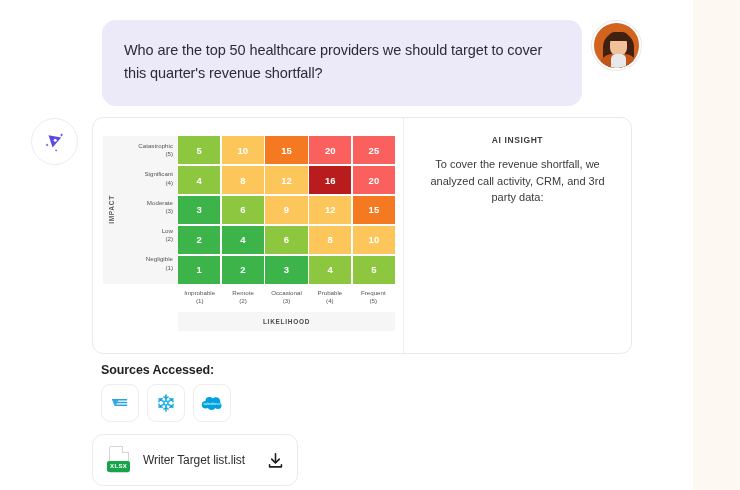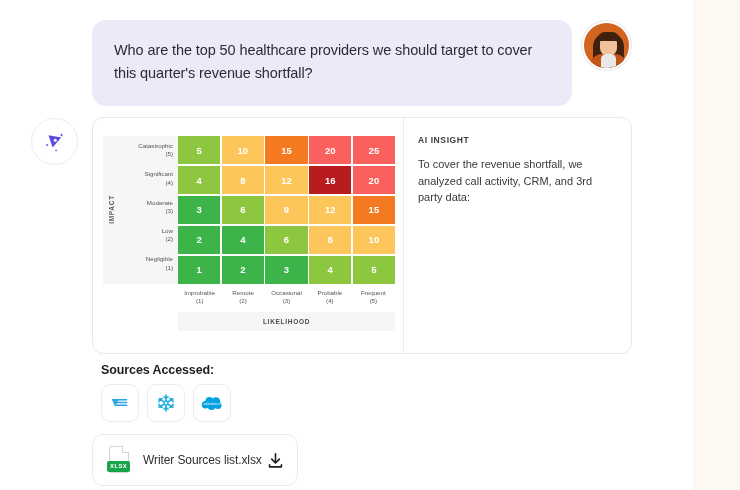--- a/index.html
+++ b/index.html
@@ -26,21 +26,21 @@
     position: absolute;
     top: 0; left: 0;
     width: 693px;
     height: 490px;
     background: #ffffff;
   }
 
   
   .prompt-row {
     position: absolute;
-    left: 92px;
+    left: 102px;
     top: 20px;
     width: 540px;
     display: flex;
     align-items: flex-start;
   }
   .prompt-bubble {
     background: #ece9f9;
     border-radius: 14px;
     padding: 19px 24px 20px 22px;
     width: 480px;
@@ -194,20 +194,21 @@
     font-weight: bold;
     letter-spacing: 0.7px;
     color: #4a4a4a;
   }
 
   
   .insight-pane {
     flex: 1;
     border-left: 1px solid #ededed;
     padding: 17px 14px 10px 14px;
+    text-align: center;
   }
   .insight-title {
     font-size: 8.5px;
     font-weight: bold;
     letter-spacing: 0.6px;
     color: #3d3d3d;
     margin-bottom: 11px;
   }
   .insight-body {
     font-size: 11px;
@@ -455,21 +456,21 @@
       </svg>
     </div>
   </div>
 
   <div class="file-card">
     <div class="file-icon">
       <div class="sheet"></div>
       <div class="fold"></div>
       <div class="xlsx-tag">XLSX</div>
     </div>
-    <div class="file-name">Writer Sources list.xlsx</div>
+    <div class="file-name">Writer Target list.list</div>
     <svg width="19" height="19" viewBox="0 0 24 24">
       <g stroke="#1f1f1f" stroke-width="2" fill="none" stroke-linecap="round" stroke-linejoin="round">
         <line x1="12" y1="3.5" x2="12" y2="14.5"></line>
         <polyline points="7.2,10.2 12,15 16.8,10.2"></polyline>
         <path d="M4.5 17.5 v2.5 h15 v-2.5"></path>
       </g>
     </svg>
   </div>
 
 </div>

